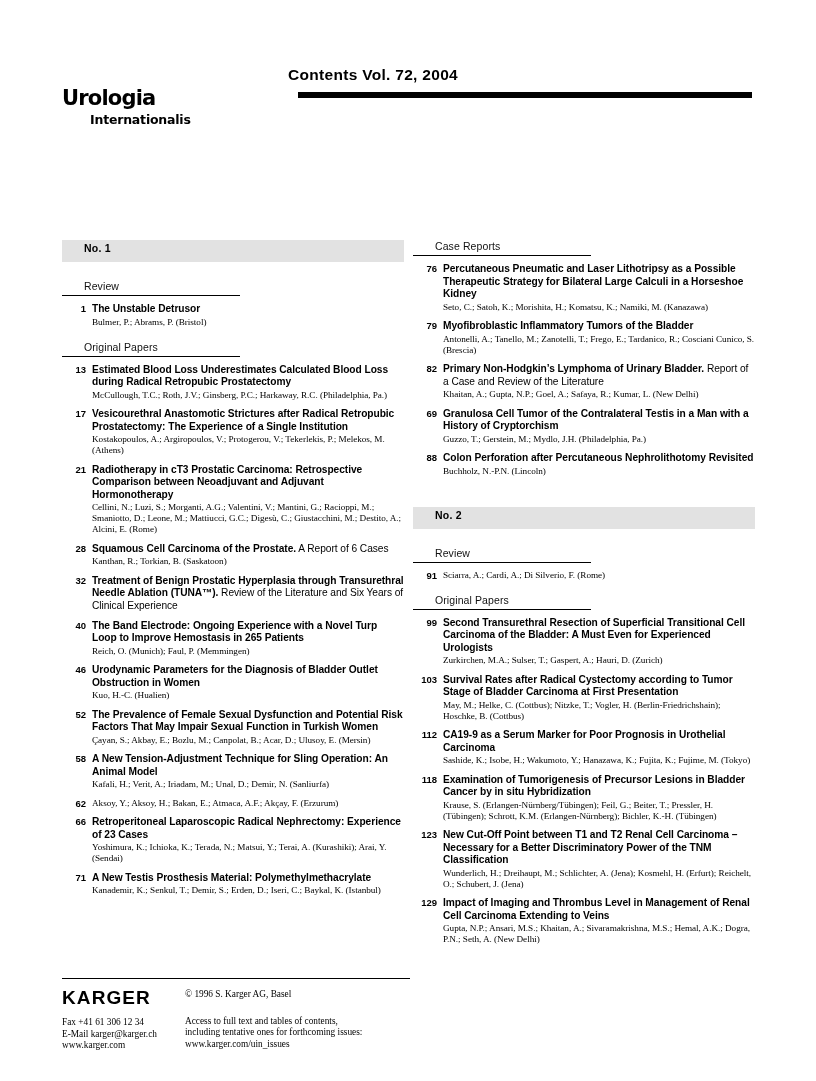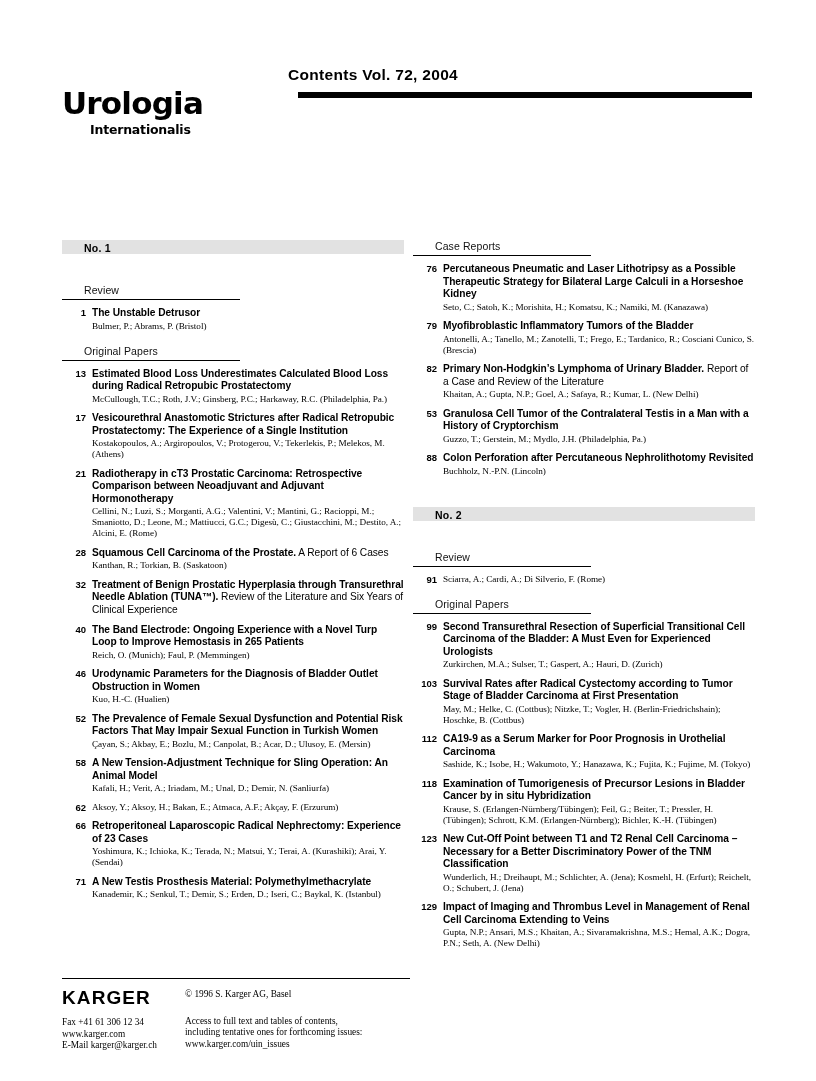--- a/index.html
+++ b/index.html
@@ -32,21 +32,21 @@
     left: 298px; top: 92px;
     width: 454px; height: 6px;
     background: #000;
   }
   #journal-logo {
     position: absolute;
     left: 62px; top: 88px;
     width: 200px;
   }
   #journal-name {
-    font-size: 31px;
+    font-size: 21px;
     font-weight: bold;
     letter-spacing: -0.8px;
     line-height: 1.0;
     font-family: "DejaVu Sans", sans-serif;
   }
   #journal-sub {
     font-size: 12.5px;
     font-weight: bold;
     letter-spacing: -0.2px;
     margin-top: 3px;
@@ -64,23 +64,23 @@
     position: absolute;
     top: 0;
     width: 342px;
   }
   #col-left  { left: 62px; }
   #col-right { left: 413px; }
 
   
   .issue-band {
     background: #e2e2e2;
-    height: 14px;
+    height: 22px;
     position: relative;
-    margin-bottom: 30px;
+    margin-bottom: 18px;
   }
   .issue-band .issue-label {
     position: absolute;
     left: 22px; top: 2px;
     font-size: 10.5px;
     font-weight: bold;
     letter-spacing: 0.2px;
   }
 
   
@@ -277,21 +277,21 @@
             <div class="entry-page">79</div>
             <div class="entry-title"><span>Myofibroblastic Inflammatory Tumors of the Bladder</span></div>
             <div class="entry-authors">Antonelli, A.; Tanello, M.; Zanotelli, T.; Frego, E.; Tardanico, R.; Cosciani Cunico, S. (Brescia)</div>
           </div>
           <div class="entry">
             <div class="entry-page">82</div>
             <div class="entry-title"><span>Primary Non-Hodgkin’s Lymphoma of Urinary Bladder.</span><span class="subtitle"> Report of a Case and Review of the Literature</span></div>
             <div class="entry-authors">Khaitan, A.; Gupta, N.P.; Goel, A.; Safaya, R.; Kumar, L. (New Delhi)</div>
           </div>
           <div class="entry">
-            <div class="entry-page">53</div>
+            <div class="entry-page">69</div>
             <div class="entry-title"><span>Granulosa Cell Tumor of the Contralateral Testis in a Man with a History of Cryptorchism</span></div>
             <div class="entry-authors">Guzzo, T.; Gerstein, M.; Mydlo, J.H. (Philadelphia, Pa.)</div>
           </div>
           <div class="entry">
             <div class="entry-page">88</div>
             <div class="entry-title"><span>Colon Perforation after Percutaneous Nephrolithotomy Revisited</span></div>
             <div class="entry-authors">Buchholz, N.-P.N. (Lincoln)</div>
           </div>
         </div>
       </div>
@@ -345,22 +345,22 @@
   </div>
 
 </div>
 
 <div id="footer">
   <div id="footer-rule"></div>
   <div id="footer-inner">
     <div id="karger-logo">KARGER</div>
     <div id="footer-contact">
       <div>Fax +41 61 306 12 34</div>
+      <div>E-Mail karger@karger.ch</div>
       <div>www.karger.com</div>
-      <div>E-Mail karger@karger.ch</div>
     </div>
     <div id="footer-right">
       <div>© 1996 S. Karger AG, Basel</div>
       <div id="footer-access">
         <div>Access to full text and tables of contents,</div>
         <div>including tentative ones for forthcoming issues:</div>
         <div>www.karger.com/uin_issues</div>
       </div>
     </div>
   </div>

